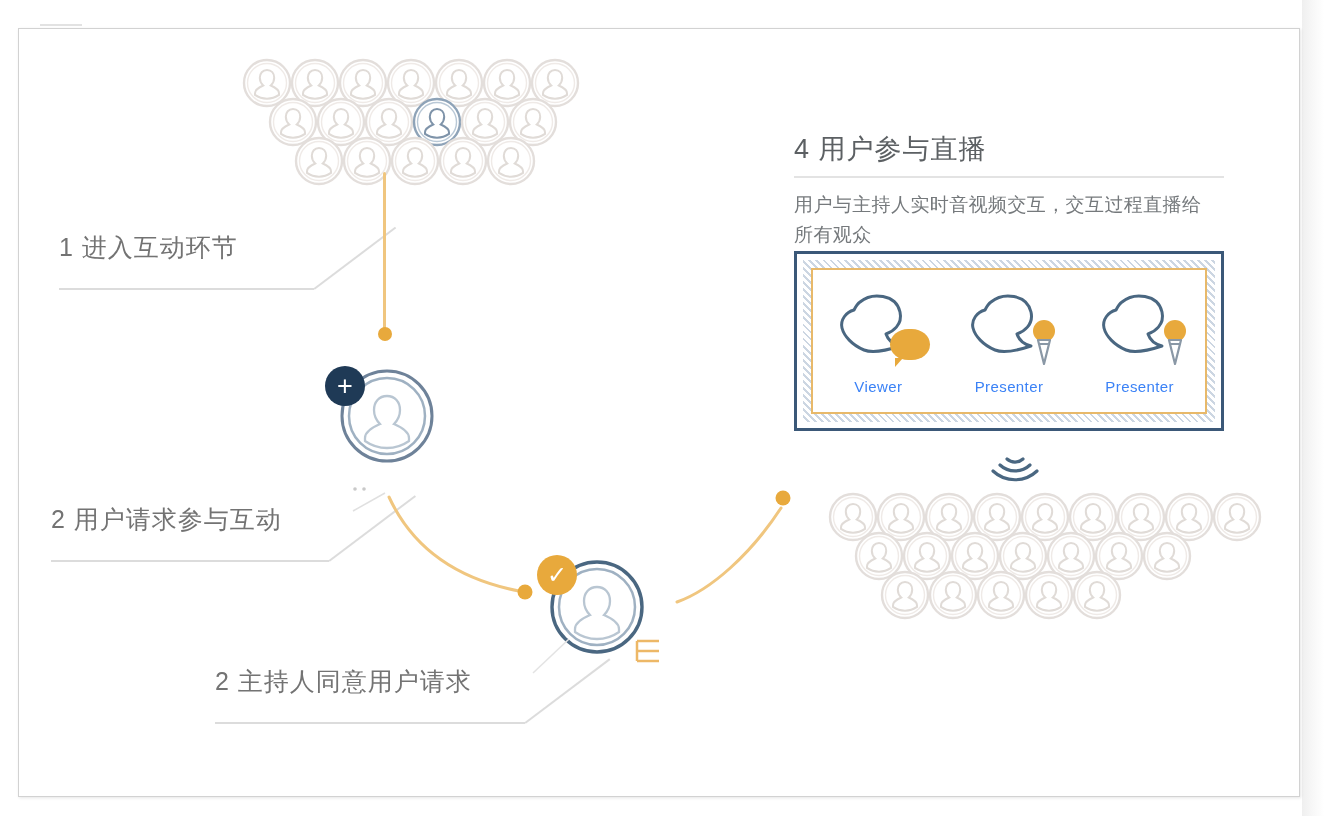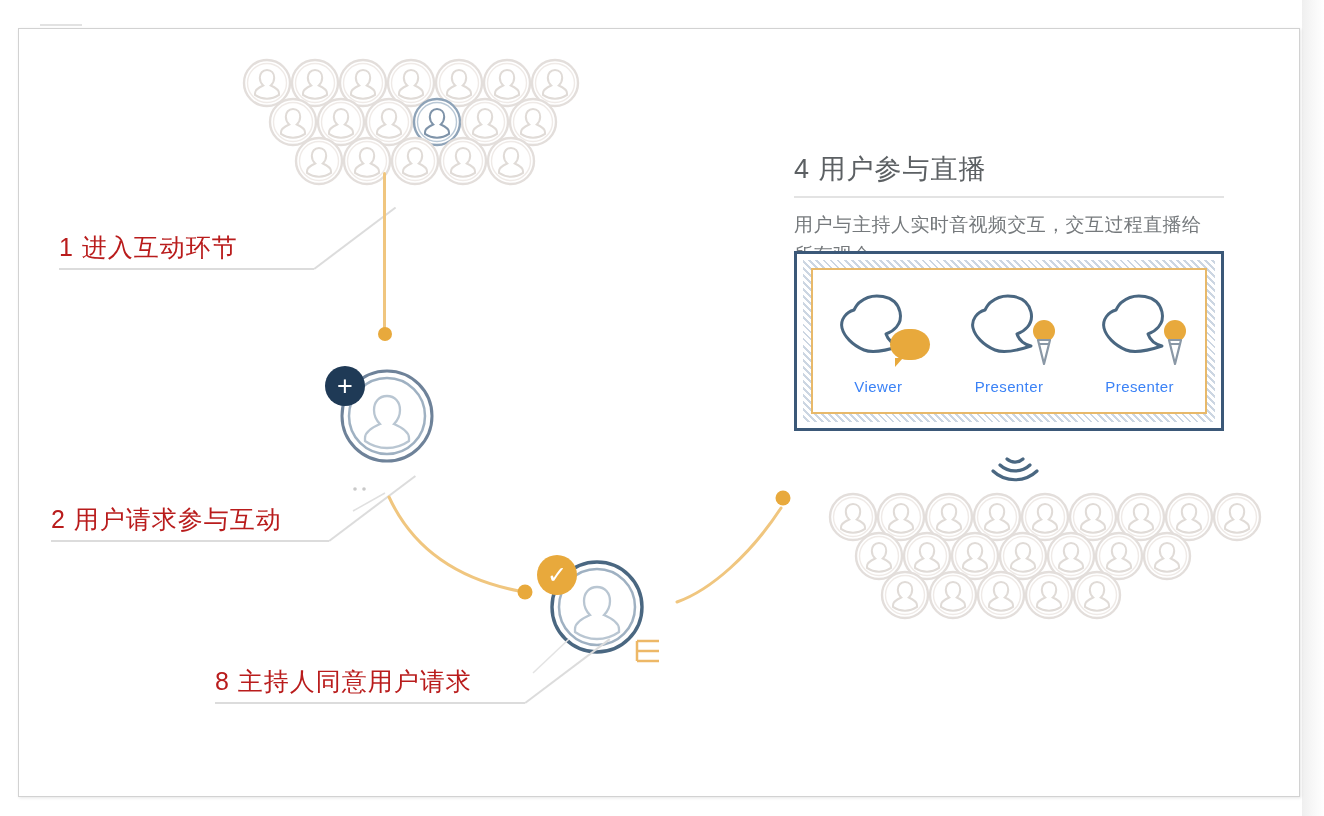--- a/index.html
+++ b/index.html
@@ -52,23 +52,23 @@
   }
   .av svg { display: block; width: 52px; height: 52px; }
 
   
   .step {
     position: absolute;
     white-space: nowrap;
   }
   .step .txt {
     font-size: 25px;
-    color: #b91c1c;
+    color: #737373;
     letter-spacing: 1px;
-    padding-bottom: 4px;
+    padding-bottom: 24px;
     display: inline-block;
   }
   .step .rule {
     position: relative;
     height: 30px;
   }
   .step .rule .flat {
     position: absolute;
     left: 0; top: 0;
     height: 1.5px;
@@ -399,28 +399,28 @@
     <svg style="position:absolute; left:508px; top:600px;" width="70" height="50">
       <line x1="6" y1="44" x2="42" y2="10" stroke="#e3e3e3" stroke-width="1.5"></line>
     </svg>
 
     <svg class="connector" style="left:640px; top:455px;" width="150" height="135">
       <path d="M18 118 C52 106, 92 70, 122 24" fill="none" stroke="#f0c67f" stroke-width="3" stroke-linecap="round"></path>
       <circle cx="124" cy="14" r="7.5" fill="#e8a93c"></circle>
     </svg>
 
     <div class="step" style="left:196px; top:636px;">
-      <span class="txt">8 主持人同意用户请求</span>
+      <span class="txt">2 主持人同意用户请求</span>
       <div class="rule">
         <div class="flat" style="width:310px; top:0;"></div>
         <div class="diag" style="left:310px; top:0; width:106px; transform:rotate(-37deg);"></div>
       </div>
     </div>
 
-    <div class="section" style="left:775px; top:102px;margin-top:20px;">
+    <div class="section" style="left:775px; top:102px;">
       <h2 class="section-title">4 用户参与直播</h2>
       <div class="section-divider"></div>
       <p class="section-desc">用户与主持人实时音视频交互，交互过程直播给所有观众</p>
     </div>
 
     <div class="panel" style="left:775px; top:222px; width:430px; height:180px;">
       <div class="panel-hatch">
         <div class="panel-inner" id="panel-people">
             <div class="person">
               <div class="figure"><svg width="96" height="86" viewBox="0 0 96 86">

